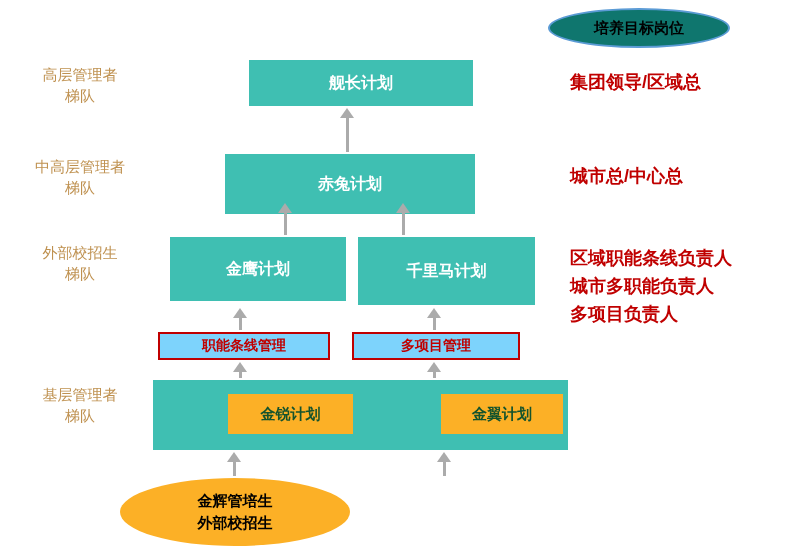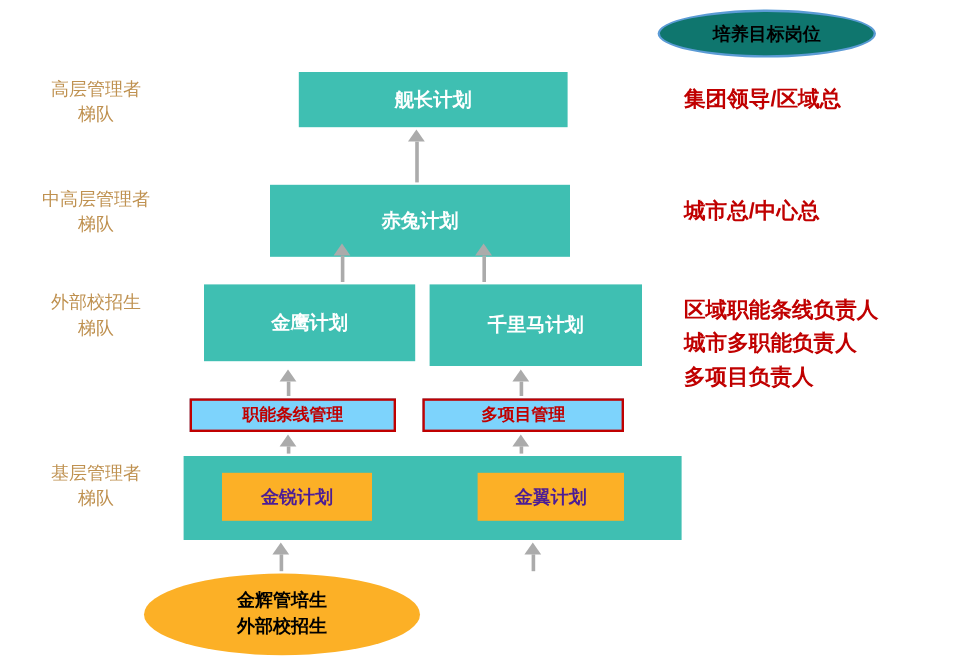--- a/index.html
+++ b/index.html
@@ -38,21 +38,21 @@
     color: #ffffff; font-size: 16px; font-weight: bold; margin-left: 13px;
   }
   .track-box {
     background: #7dd3fc; border: 2px solid #C00000;
     display: flex; align-items: center; justify-content: center;
     color: #C00000; font-size: 14px; font-weight: bold;
   }
   .orange-box {
     background: #FCB026;
     display: flex; align-items: center; justify-content: center;
-    color: #4c1d95; font-size: 15px; font-weight: bold;
+    color: #14532d; font-size: 15px; font-weight: bold; margin-left: 43px;
   }
   .source-ellipse {
     background: #FCB026; border-radius: 50%;
     display: flex; align-items: center; justify-content: center;
     color: #000000; font-size: 15px; font-weight: bold;
     text-align: center; line-height: 22px; white-space: pre-line;
   }
 
   .arrow {
     position: absolute;

